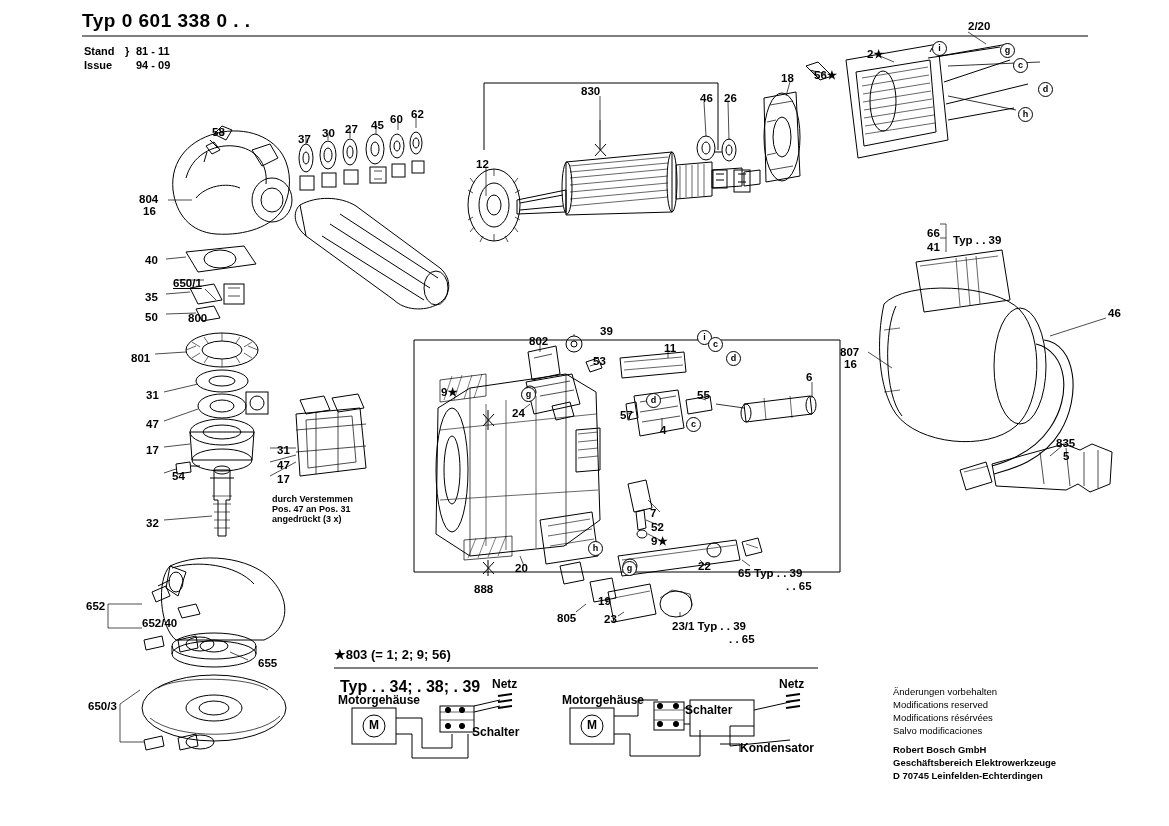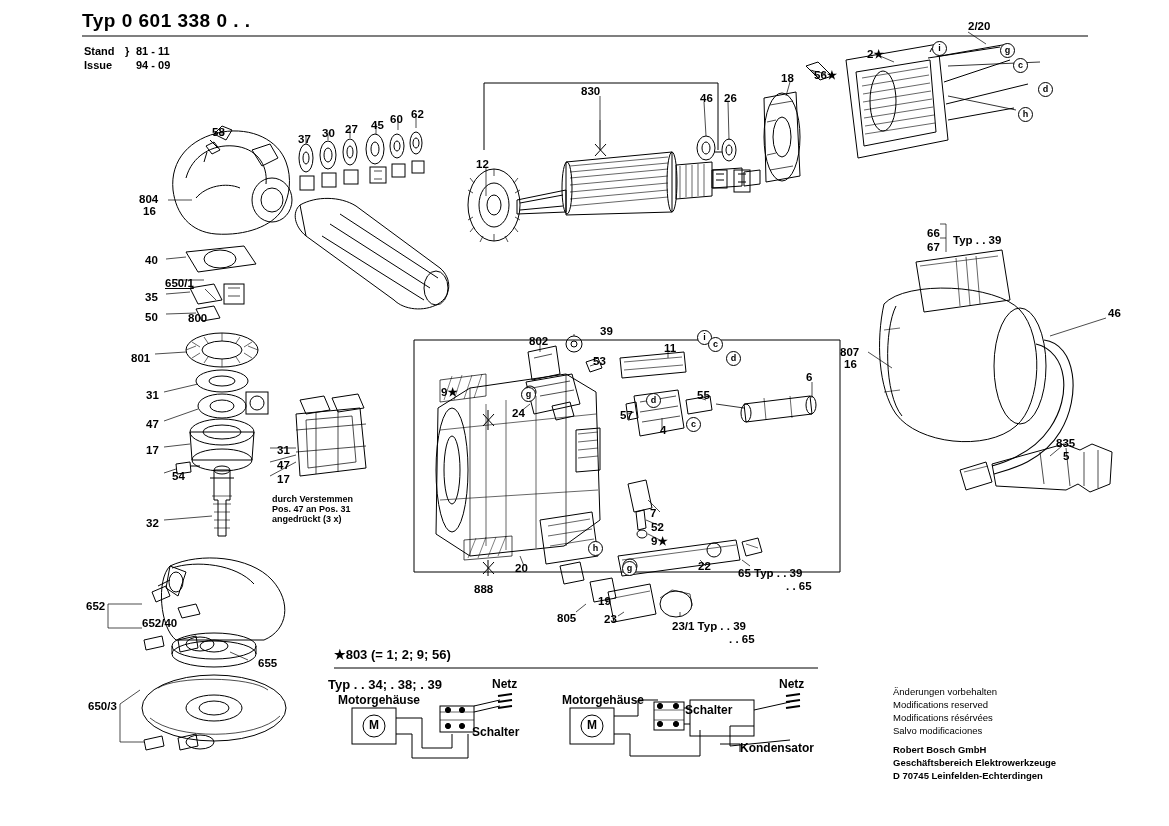--- a/index.html
+++ b/index.html
@@ -378,21 +378,21 @@
 
   <div class="foot" style="left:893px;top:686px">Änderungen vorbehalten</div>
   <div class="foot" style="left:893px;top:699px">Modifications reserved</div>
   <div class="foot" style="left:893px;top:712px">Modifications résérvées</div>
   <div class="foot" style="left:893px;top:725px">Salvo modificaciones</div>
   <div class="foot b" style="left:893px;top:744px">Robert Bosch GmbH</div>
   <div class="foot b" style="left:893px;top:757px">Geschäftsbereich Elektrowerkzeuge</div>
   <div class="foot b" style="left:893px;top:770px">D 70745 Leinfelden-Echterdingen</div>
 
   <div class="lbl" style="left:334px;top:648px;font-size:13px">★803 (= 1; 2; 9; 56)</div>
-  <div class="lbl" style="left:328px;top:678px;font-size:13px">Typ . . 34; . 38; . 39</div>
+  <div class="lbl" style="left:340px;top:678px;font-size:16px">Typ . . 34; . 38; . 39</div>
   <div class="lbl sm" style="left:338px;top:694px">Motorgehäuse</div>
   <div class="lbl sm" style="left:492px;top:678px">Netz</div>
   <div class="lbl sm" style="left:472px;top:726px">Schalter</div>
   <div class="lbl sm" style="left:369px;top:719px">M</div>
   <div class="lbl sm" style="left:562px;top:694px">Motorgehäuse</div>
   <div class="lbl sm" style="left:685px;top:704px">Schalter</div>
   <div class="lbl sm" style="left:779px;top:678px">Netz</div>
   <div class="lbl sm" style="left:740px;top:742px">Kondensator</div>
   <div class="lbl sm" style="left:587px;top:719px">M</div>
 
@@ -424,21 +424,21 @@
       <div class="lbl" style="left: 188px; top: 312px;">800</div>
       <div class="lbl" style="left: 131px; top: 352px;">801</div>
       <div class="lbl" style="left: 146px; top: 389px;">31</div>
       <div class="lbl" style="left: 146px; top: 418px;">47</div>
       <div class="lbl" style="left: 146px; top: 444px;">17</div>
       <div class="lbl" style="left: 152px; top: 470px; margin-left: 20px;">54</div>
       <div class="lbl" style="left: 146px; top: 517px;">32</div>
       <div class="lbl" style="left: 277px; top: 444px;">31</div>
       <div class="lbl" style="left: 277px; top: 459px;">47</div>
       <div class="lbl" style="left: 277px; top: 473px;">17</div>
-      <div class="lbl" style="left: 165px; top: 277px; text-decoration: underline;">650/1</div>
+      <div class="lbl" style="left: 173px; top: 277px; text-decoration: underline;">650/1</div>
       <div class="lbl" style="left: 86px; top: 600px;">652</div>
       <div class="lbl" style="left: 142px; top: 617px;">652/40</div>
       <div class="lbl" style="left: 258px; top: 657px;">655</div>
       <div class="lbl" style="left: 88px; top: 700px;">650/3</div>
       <div class="lbl" style="left: 529px; top: 335px;">802</div>
       <div class="lbl" style="left: 568px; top: 325px; margin-left: 32px;">39</div>
       <div class="lbl" style="left: 593px; top: 355px;">53</div>
       <div class="lbl" style="left: 664px; top: 342px;">11</div>
       <div class="lbl" style="left: 441px; top: 386px;">9★</div>
       <div class="lbl" style="left: 512px; top: 407px;">24</div>
@@ -453,21 +453,21 @@
       <div class="lbl" style="left: 515px; top: 562px;">20</div>
       <div class="lbl" style="left: 474px; top: 583px;">888</div>
       <div class="lbl" style="left: 557px; top: 612px;">805</div>
       <div class="lbl" style="left: 598px; top: 595px;">19</div>
       <div class="lbl" style="left: 604px; top: 613px;">23</div>
       <div class="lbl" style="left: 672px; top: 620px;">23/1  Typ . . 39</div>
       <div class="lbl" style="left: 729px; top: 633px;">. . 65</div>
       <div class="lbl" style="left: 738px; top: 567px;">65  Typ . . 39</div>
       <div class="lbl" style="left: 786px; top: 580px;">. . 65</div>
       <div class="lbl" style="left: 927px; top: 227px;">66</div>
-      <div class="lbl" style="left: 927px; top: 241px;">67</div>
+      <div class="lbl" style="left: 927px; top: 241px;">41</div>
       <div class="lbl" style="left: 953px; top: 234px;">Typ . . 39</div>
       <div class="lbl" style="left: 1108px; top: 307px;">46</div>
       <div class="lbl" style="left: 840px; top: 346px;">807</div>
       <div class="lbl" style="left: 844px; top: 358px;">16</div>
       <div class="lbl" style="left: 1056px; top: 437px;">835</div>
       <div class="lbl" style="left: 1063px; top: 450px;">5</div>
     </div>
   <div id="marker-layer">
       <div class="circ" style="left: 1000px; top: 43px;">g</div>
       <div class="circ" style="left: 1013px; top: 58px;">c</div>

